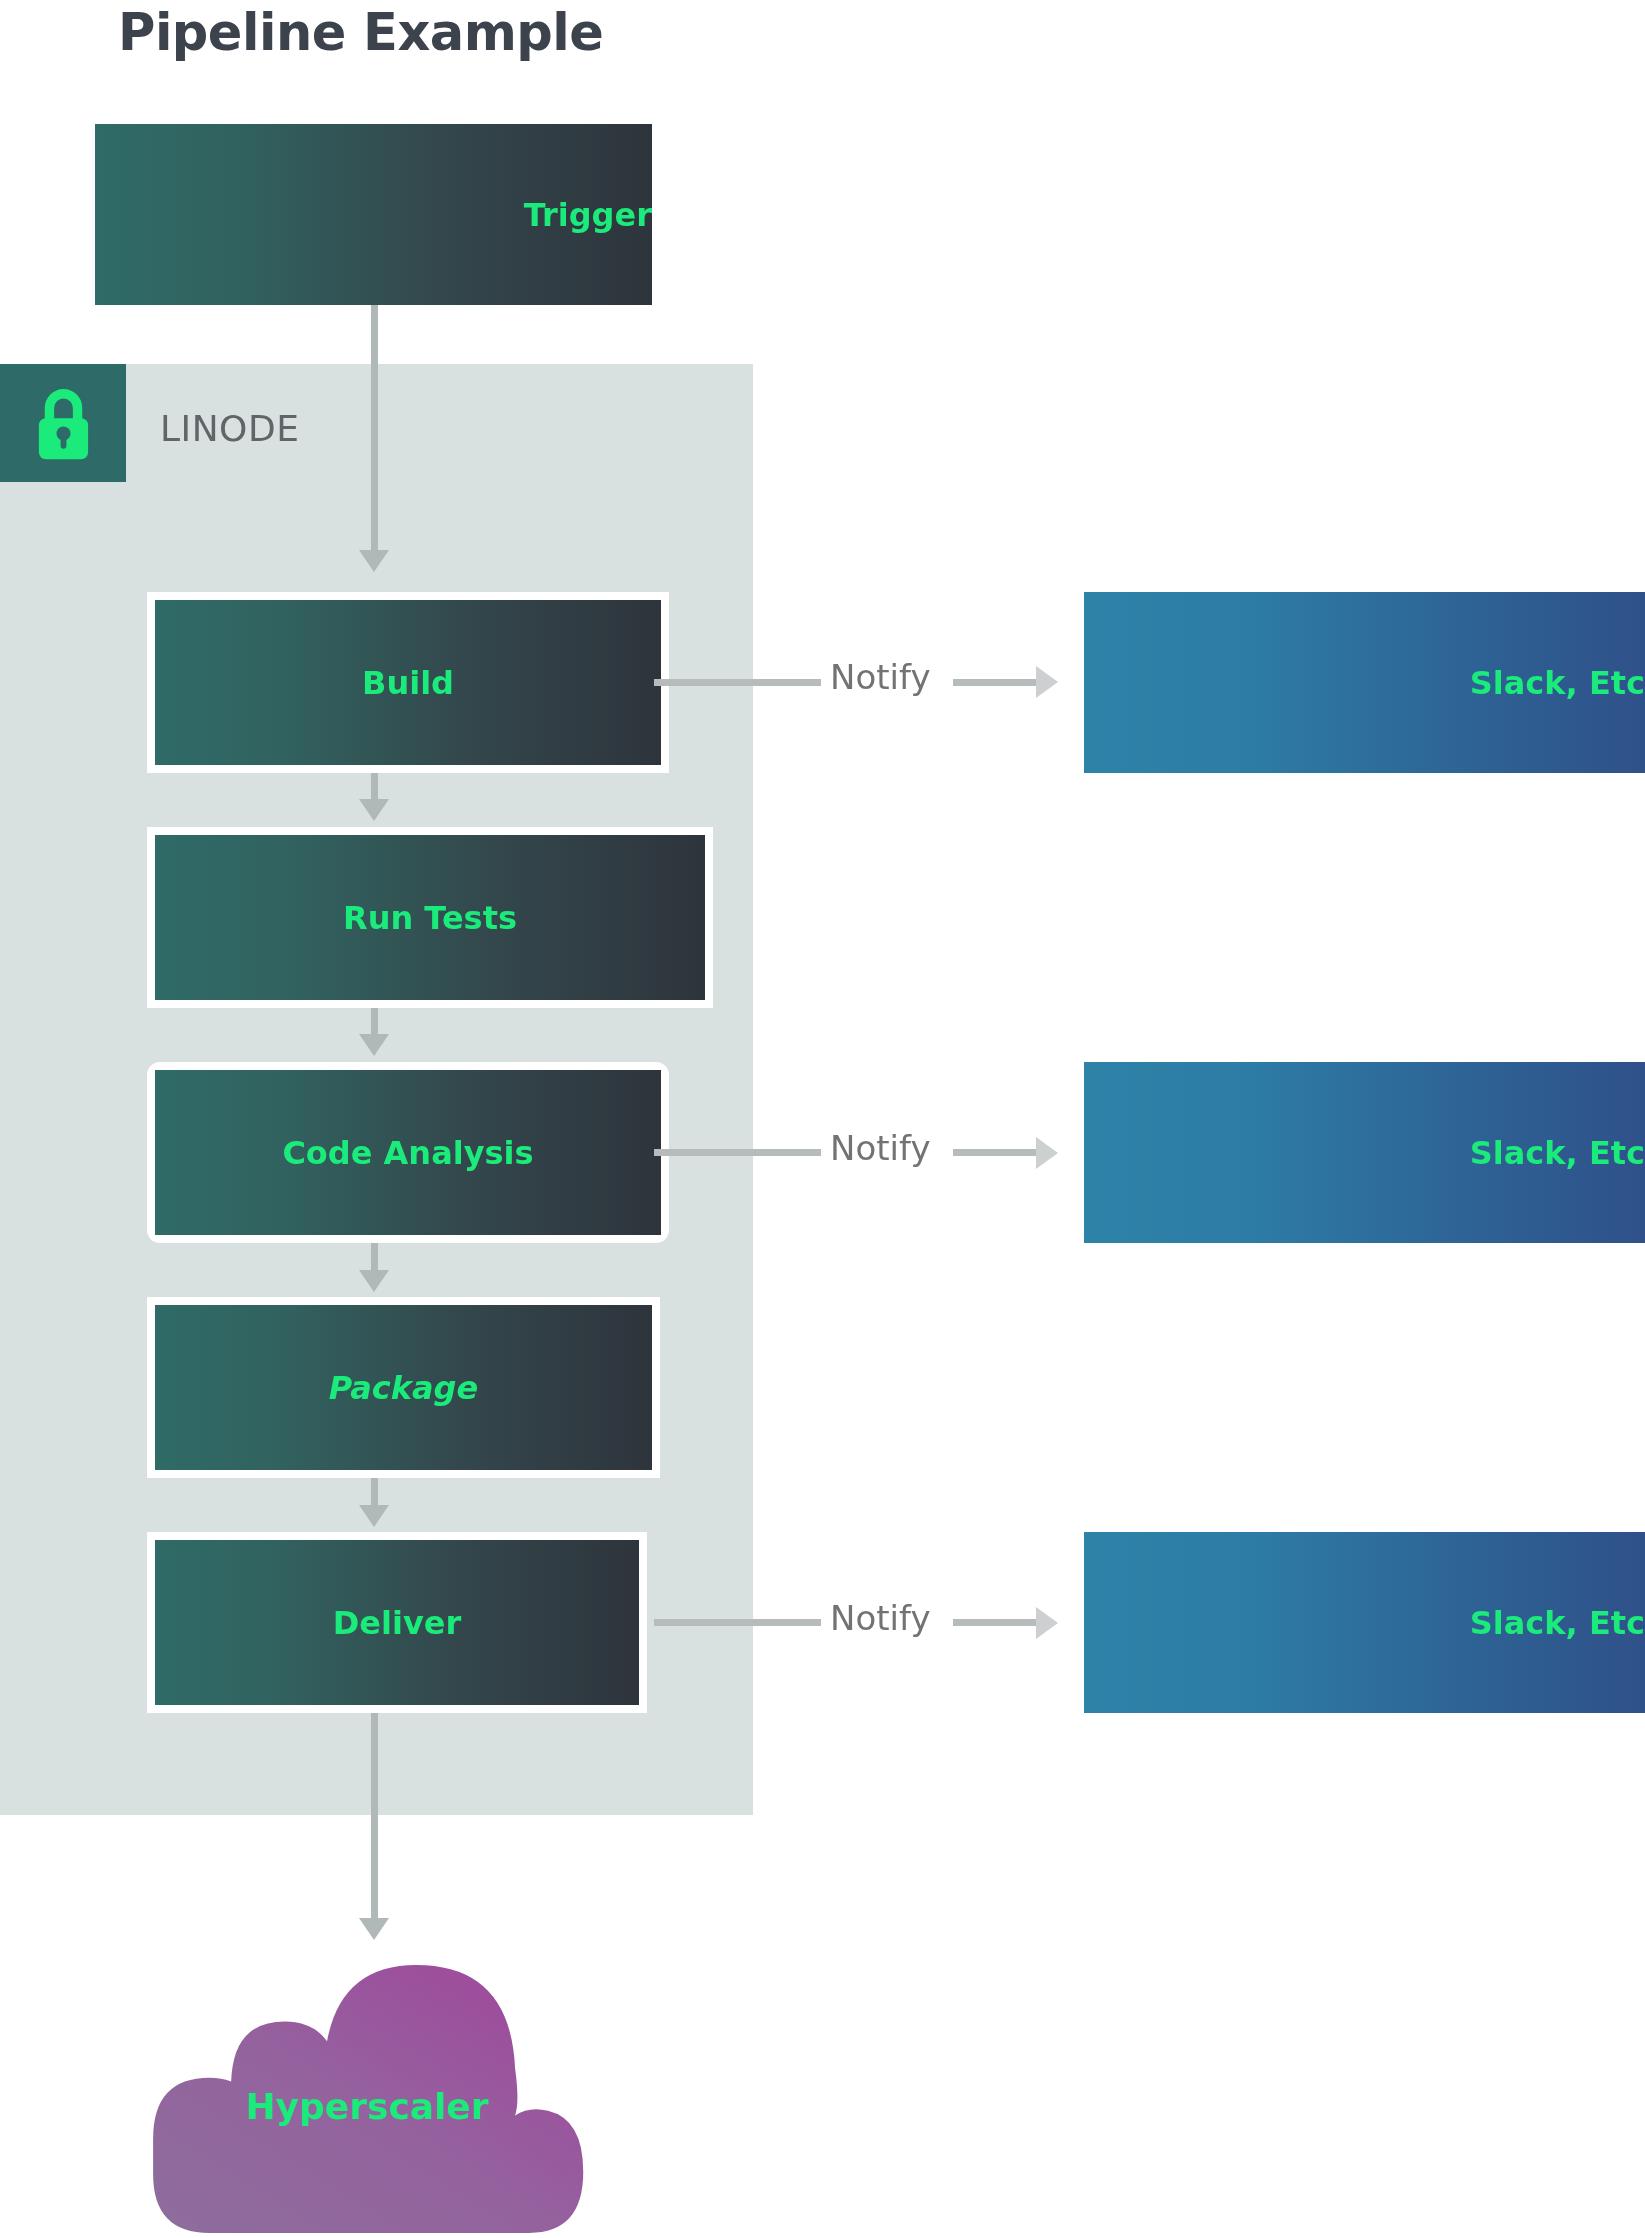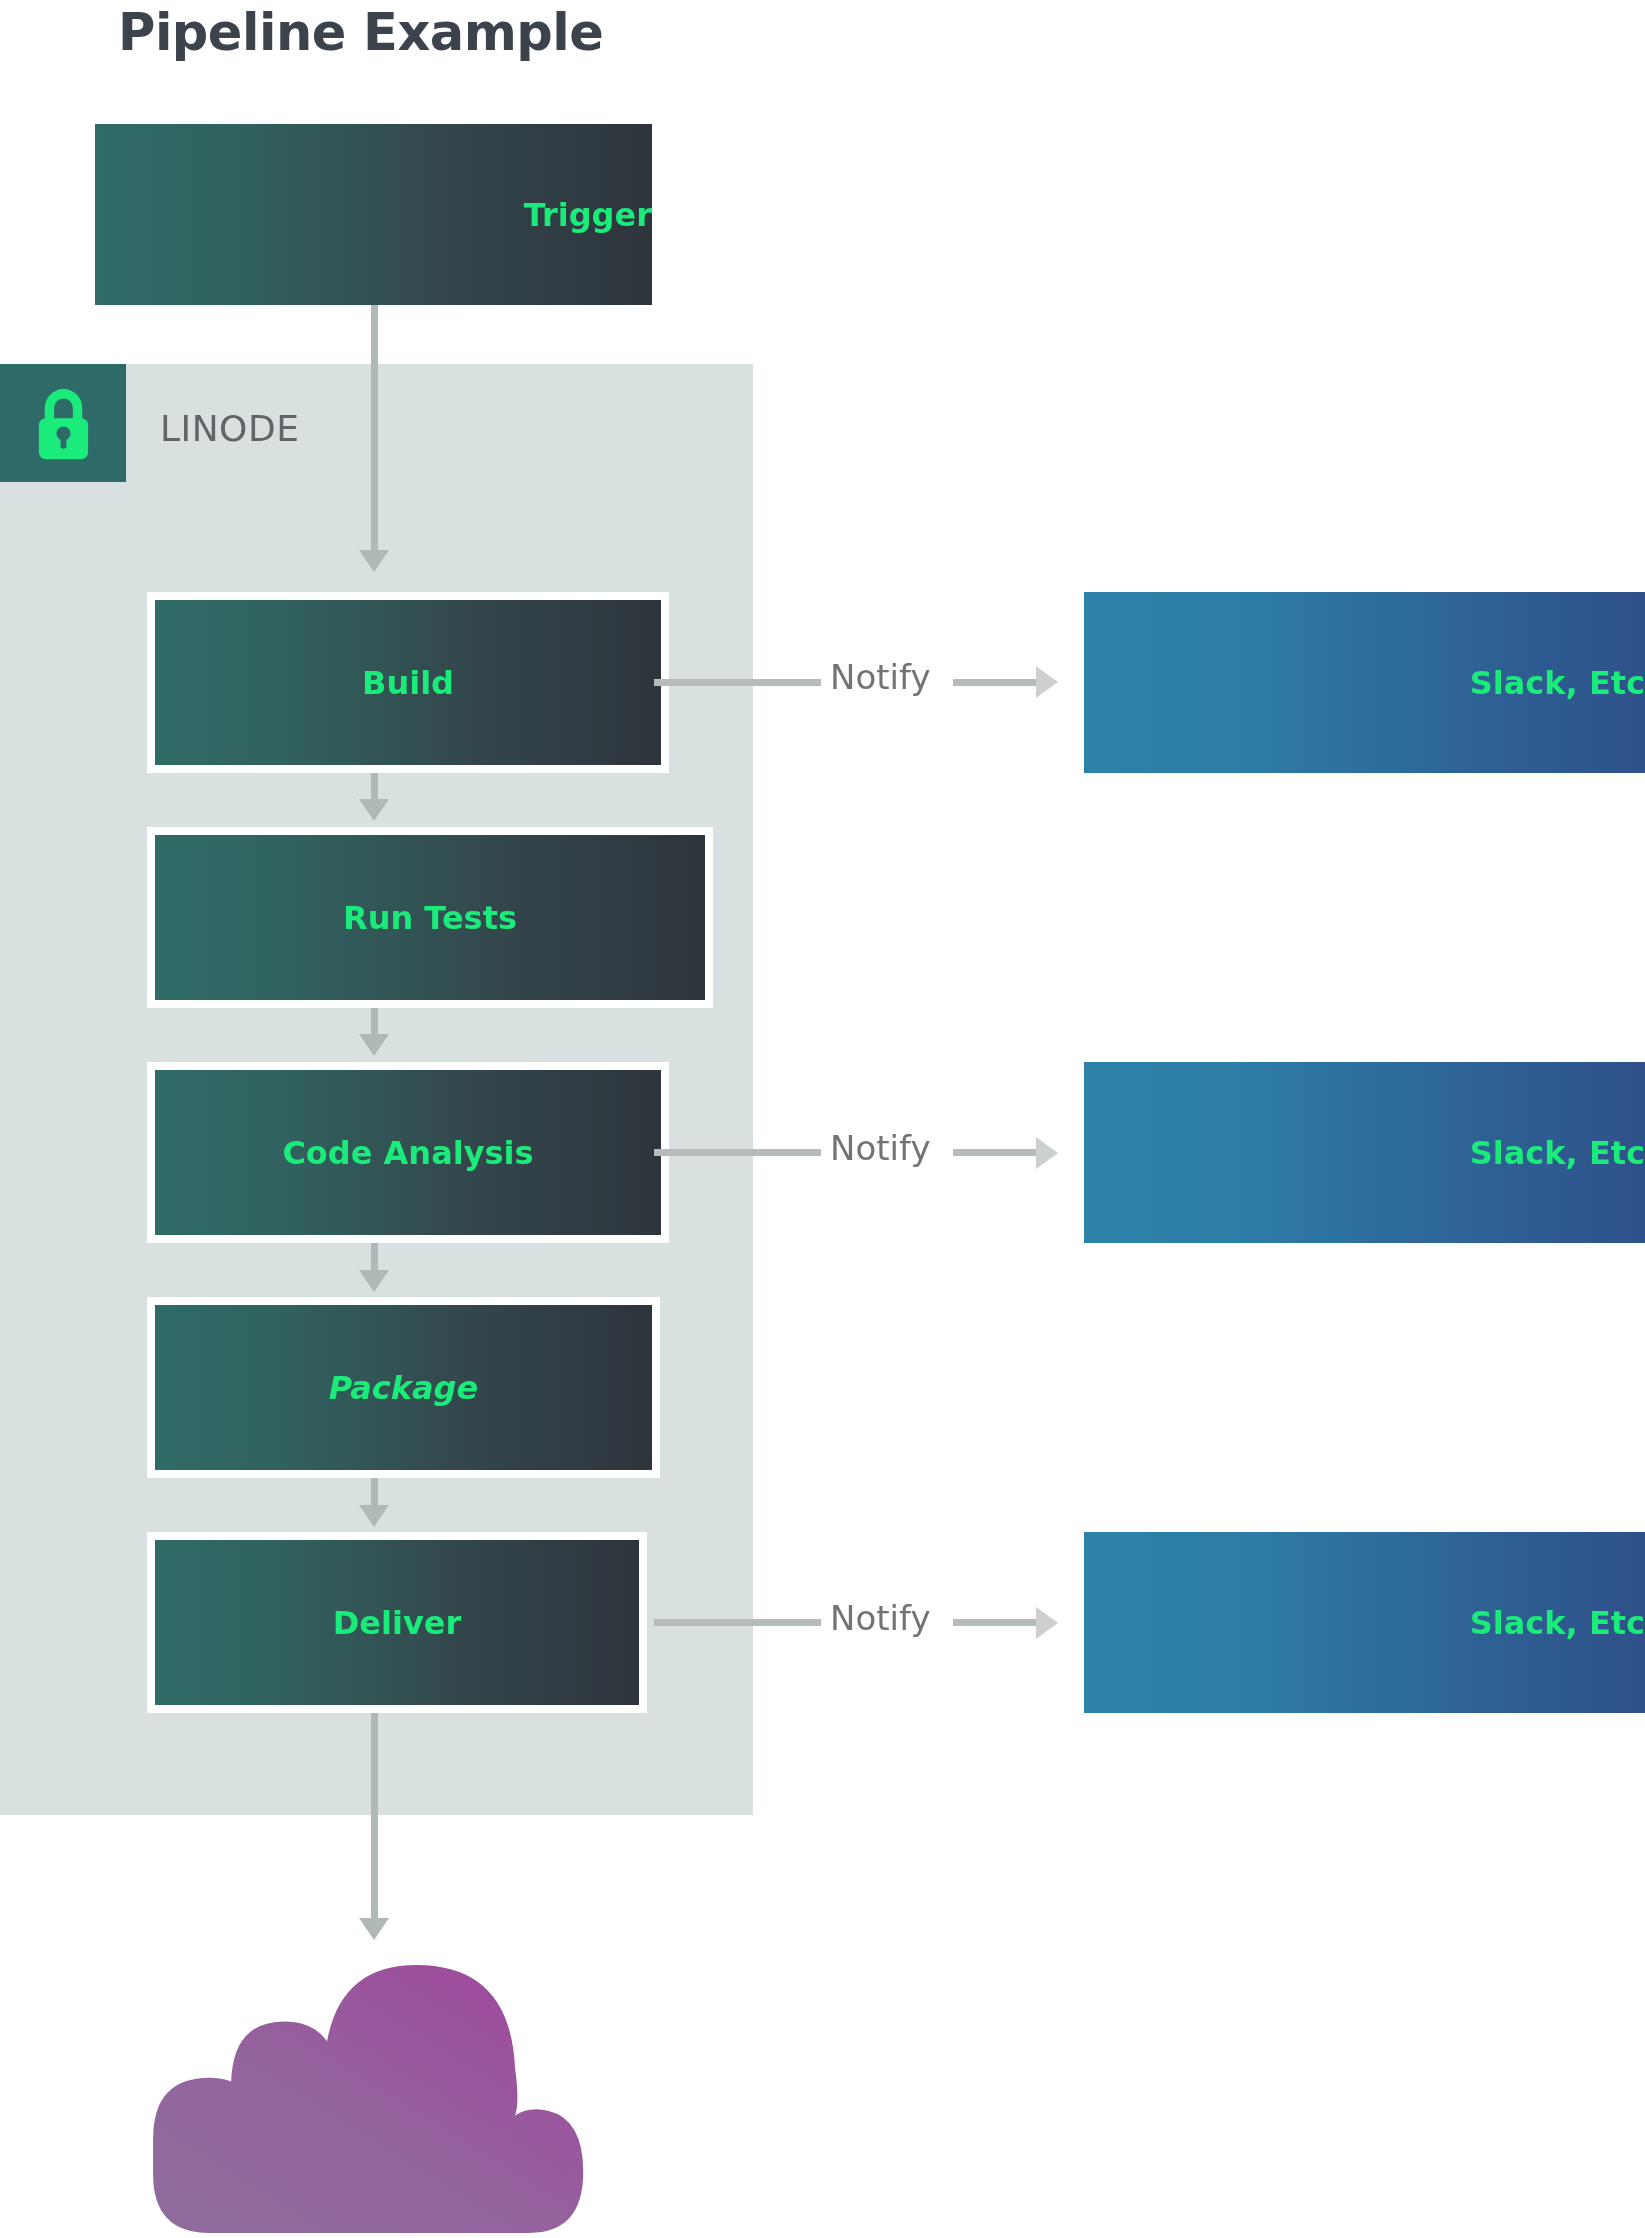--- a/index.html
+++ b/index.html
@@ -97,21 +97,21 @@
     width: 100%;
     height: 100%;
     display: flex;
     align-items: center;
     justify-content: center;
     background: linear-gradient(90deg, #2f6b68 0%, #31625f 25%, #33474c 62%, #2e343c 100%);
   }
 
   .stage-build       { left: 115px; top: 592px; width: 522px; height: 181px; }
   .stage-runtests    { left: 115px; top: 827px; width: 566px; height: 181px; }
-  .stage-codeanalysis{ left: 115px; top: 1062px; width: 522px; height: 181px; }
+  .stage-codeanalysis{ left: 115px; top: 1062px; width: 522px; height: 181px; border-radius: 13px; }
   .stage-package     { left: 115px; top: 1297px; width: 513px; height: 181px; font-style: italic; }
   .stage-deliver     { left: 115px; top: 1532px; width: 500px; height: 181px; }
 
   
   .notify-box {
     background: linear-gradient(90deg, #2e82a8 0%, #2d7ca5 30%, #2e5f92 75%, #2f5189 100%);
     width: 561px;
     height: 181px;
   }
   .notify-box .node-label { color: #1aeb7a; }
@@ -279,16 +279,17 @@
         Q 200 220 310 220
         Q 370 220 400 262
         Q 430 100 590 100
         Q 790 100 800 320
         Q 810 392 800 420
         Q 830 400 870 410
         Q 945 428 945 540
         Q 945 670 830 670
         Z"></path>
     </svg>
+    <div class="cloud-label">Hyperscaler</div>
   </div>
 
 </div>
 
 
 </body></html>

